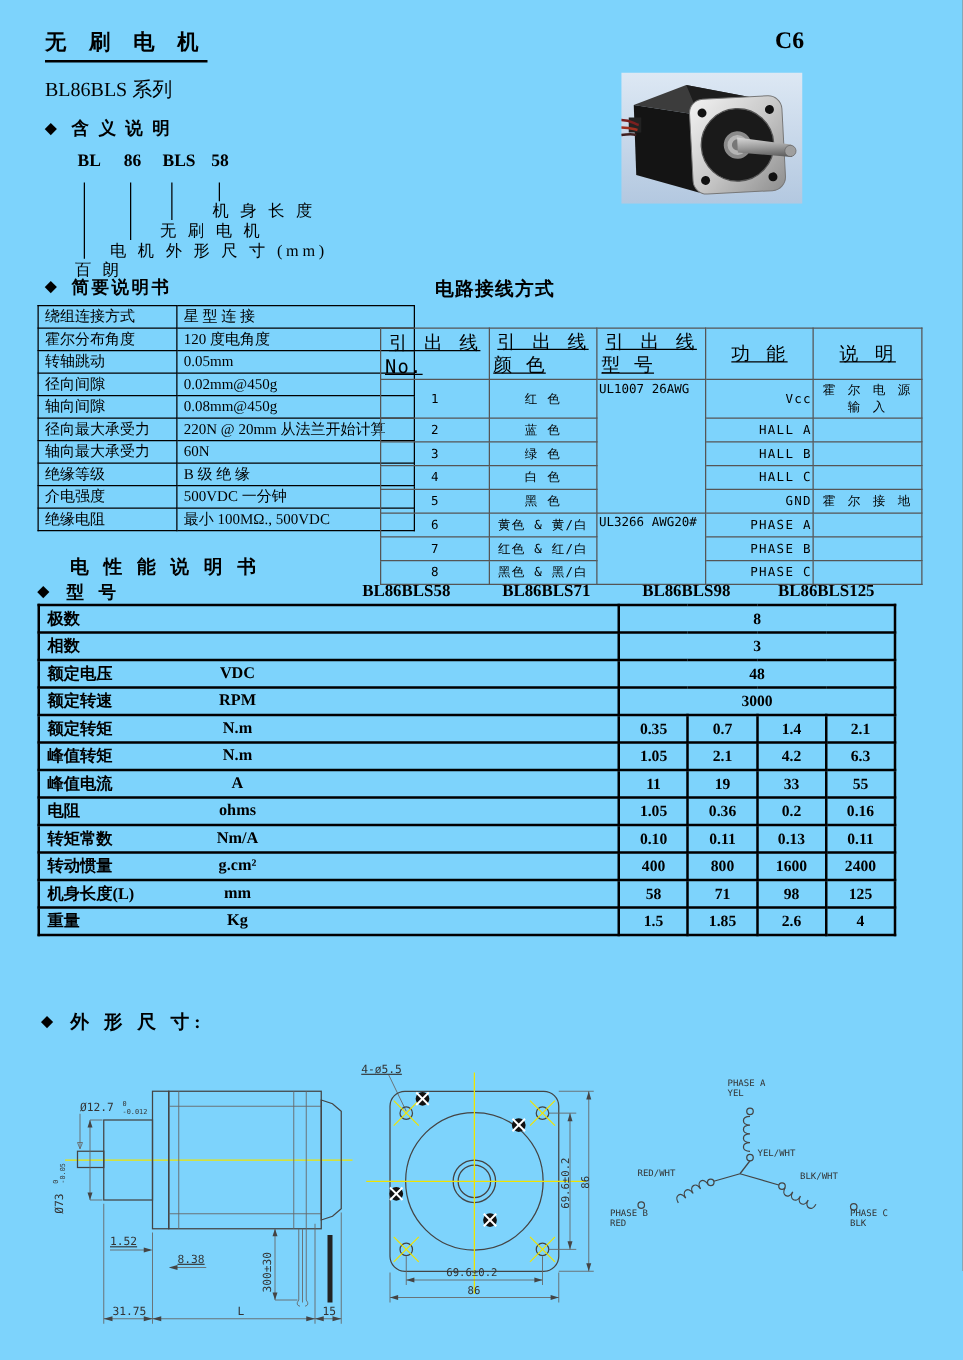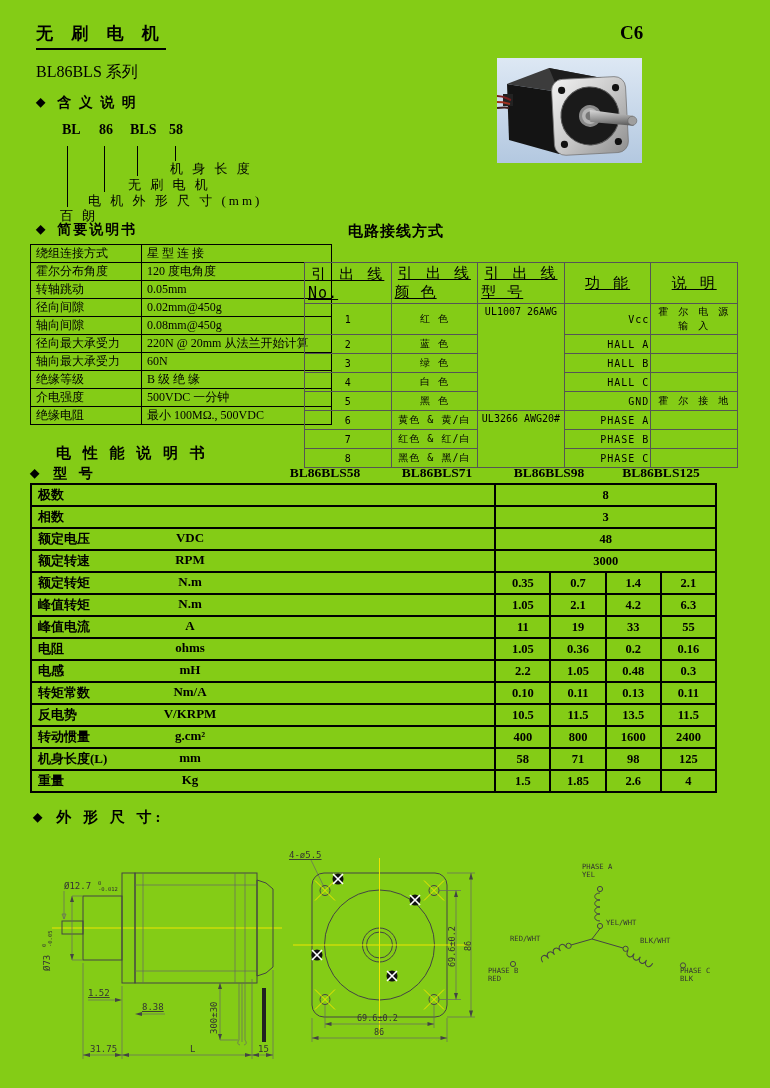--- a/index.html
+++ b/index.html
@@ -1,16 +1,16 @@
 <!DOCTYPE html>
 <html><head>
 <meta charset="utf-8">
 <style>
   html,body{margin:0;padding:0;background:#888;}
-  .page{position:relative;width:770px;height:1088px;background:#84cc16;
+  .page{position:relative;width:770px;height:1088px;background:#7dd3fc;
         font-family:"Liberation Serif", serif;color:#000;overflow:hidden;}
   .abs{position:absolute;}
 
   
   .main-title{left:36px;top:22px;font-size:17px;font-weight:bold;letter-spacing:7px;
               border-bottom:2px solid #000;padding-bottom:3px;}
   .page-code{left:620px;top:22px;font-size:19px;font-weight:bold;}
   .series-title{left:36px;top:62px;font-size:16px;font-weight:normal;}
   .dia-head{font-size:14px;font-weight:bold;letter-spacing:2px;}
   .diamond{display:inline-block;margin-right:10px;font-size:12px;vertical-align:1px;}
@@ -33,21 +33,21 @@
   .wiring-head{left:348px;top:222px;font-size:15px;font-weight:bold;letter-spacing:1px;
                font-family:"Liberation Sans",sans-serif;}
   .wiring-table{left:304px;top:262px;width:434px;border-collapse:collapse;table-layout:fixed;
                 font-family:"DejaVu Sans Mono",monospace;}
   .wiring-table th,.wiring-table td{border:1px solid #555;font-weight:normal;}
   .wiring-table th{height:34px;font-size:15px;letter-spacing:2px;vertical-align:middle;text-decoration:underline;}
   .wiring-table th .hl2{text-align:left;padding-left:2px;letter-spacing:1px;}
   .wiring-table td{height:16px;font-size:10px;}
   .wno{width:50px;text-align:center;font-size:11px;}
   .wcolor{width:96px;text-align:center;font-size:9px;letter-spacing:1px;}
-  .wtype{width:64px;text-align:center;font-size:8.5px;vertical-align:top;padding-top:2px;}
+  .wtype{width:64px;text-align:left;font-size:8.5px;vertical-align:top;padding-top:2px;}
   .wfunc{width:98px;text-align:right;padding-left:0;font-size:11px;letter-spacing:1px;}
   .wdesc{width:118px;text-align:center;font-size:9px;letter-spacing:2px;}
 
   
   .perf-head{left:33px;top:444px;font-size:15px;font-weight:bold;letter-spacing:4px;padding-left:23px;}
   .model-row{left:30px;top:465px;width:687px;display:flex;font-weight:bold;}
   .model-label{width:239px;font-size:14px;letter-spacing:4px;}
   .model-cells{flex:1;display:flex;}
   .model-cell{width:112px;text-align:center;font-size:13.5px;}
   .perf-table{left:30px;top:483px;width:687px;border-collapse:collapse;table-layout:fixed;}
@@ -323,44 +323,26 @@
           <td class="plabel">
       <span class="pl">电阻</span>
       <span class="pu">ohms</span></td>
           <td class="pval">1.05</td>
           <td class="pval">0.36</td>
           <td class="pval">0.2</td>
           <td class="pval">0.16</td>
         </tr>
         <tr>
           <td class="plabel">
-      <span class="pl">电感</span>
-      <span class="pu">mH</span></td>
-          <td class="pval">2.2</td>
-          <td class="pval">1.05</td>
-          <td class="pval">0.48</td>
-          <td class="pval">0.3</td>
-        </tr>
-        <tr>
-          <td class="plabel">
       <span class="pl">转矩常数</span>
       <span class="pu">Nm/A</span></td>
           <td class="pval">0.10</td>
           <td class="pval">0.11</td>
           <td class="pval">0.13</td>
           <td class="pval">0.11</td>
-        </tr>
-        <tr>
-          <td class="plabel">
-      <span class="pl">反电势</span>
-      <span class="pu">V/KRPM</span></td>
-          <td class="pval">10.5</td>
-          <td class="pval">11.5</td>
-          <td class="pval">13.5</td>
-          <td class="pval">11.5</td>
         </tr>
         <tr>
           <td class="plabel">
       <span class="pl">转动惯量</span>
       <span class="pu">g.cm²</span></td>
           <td class="pval">400</td>
           <td class="pval">800</td>
           <td class="pval">1600</td>
           <td class="pval">2400</td>
         </tr>

